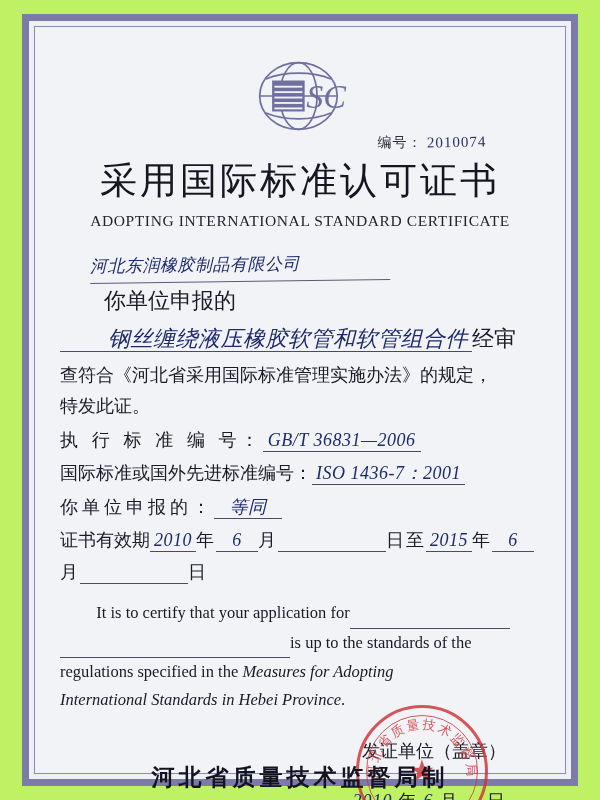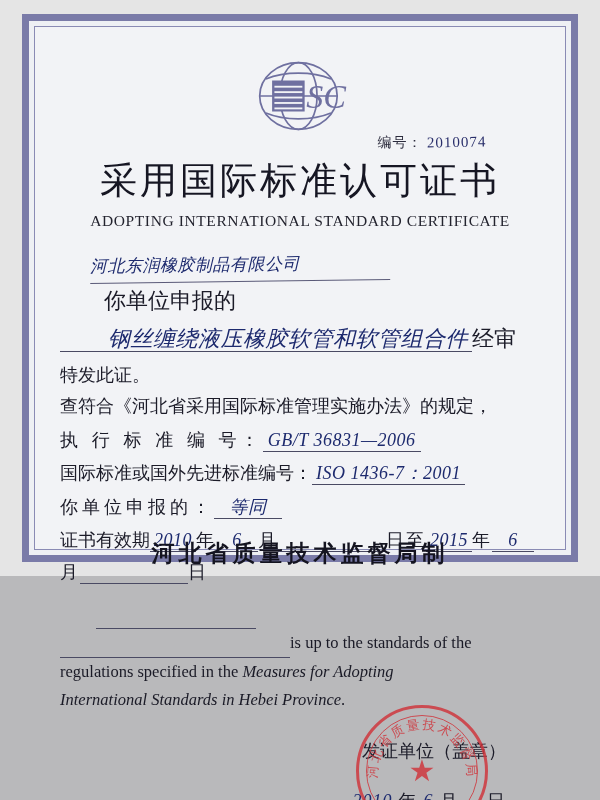--- a/index.html
+++ b/index.html
@@ -3,22 +3,22 @@
 <meta charset="utf-8">
 <style>
   html,body{margin:0;padding:0;}
   body{
     width:600px;height:800px;overflow:hidden;
     background:#b9b9bb;
     font-family:"Liberation Serif", serif;
   }
   .page{
     position:relative;
-    width:600px;height:576px;
-    background:#e5e5e5;
+    width:600px;height:800px;
+    background:#bef264;
   }
   
   .frame-outer{
     position:absolute;
     left:22px;top:14px;right:22px;bottom:14px;
     border:7px solid #7a7ba8;
     background:#eef0f4;
     box-sizing:border-box;
   }
   .frame-inner{
@@ -239,43 +239,43 @@
 
     <div class="body-block">
 
       <div>
         <span class="company-line hand">河北东润橡胶制品有限公司</span>
       </div>
 
       <div class="para">
         <span>你单位申报的</span><span class="ul u-long hand">钢丝缠绕液压橡胶软管和软管组合件</span><span>经审</span>
       </div>
+      <div>查符合《河北省采用国际标准管理实施办法》的规定，</div>
       <div>特发此证。</div>
-      <div>查符合《河北省采用国际标准管理实施办法》的规定，</div>
 
       <div class="kv">
         <span class="k">执 行 标 准 编 号：</span><span class="ul u-mid hand">GB/T 36831—2006</span>
       </div>
 
       <div class="kv">
         <span class="k2">国际标准或国外先进标准编号：</span><span class="ul u-std hand">ISO 1436-7：2001</span>
       </div>
 
       <div class="kv">
         <span class="k">你单位申报的：</span><span class="ul u-short hand">等同</span>
       </div>
 
       <div class="kv">
         <span class="k2">证书有效期</span><span class="ul u-xshort hand">2010</span><span>年</span><span class="ul u-xshort hand">6</span><span>月</span><span class="ul u-xshort u-blank">&nbsp;</span><span>日</span><span>至</span><span class="ul u-xshort hand">2015</span><span>年</span><span class="ul u-xshort hand">6</span><span>月</span><span class="ul u-xshort u-blank">&nbsp;</span><span>日</span>
       </div>
     </div>
 
     <div class="en-block">
       <div class="indent">
-        <span class="en-ul">&nbsp;</span>
+        <span>It is to certify that your application for</span><span class="en-ul">&nbsp;</span>
       </div>
       <div>
         <span class="en-ul2">&nbsp;</span><span>is up to the standards of the</span>
       </div>
       <div>
         <span>regulations specified in the </span><span class="em">Measures  for  Adopting</span>
       </div>
       <div>
         <span class="em">International Standards in Hebei Province</span><span>.</span>
       </div>

